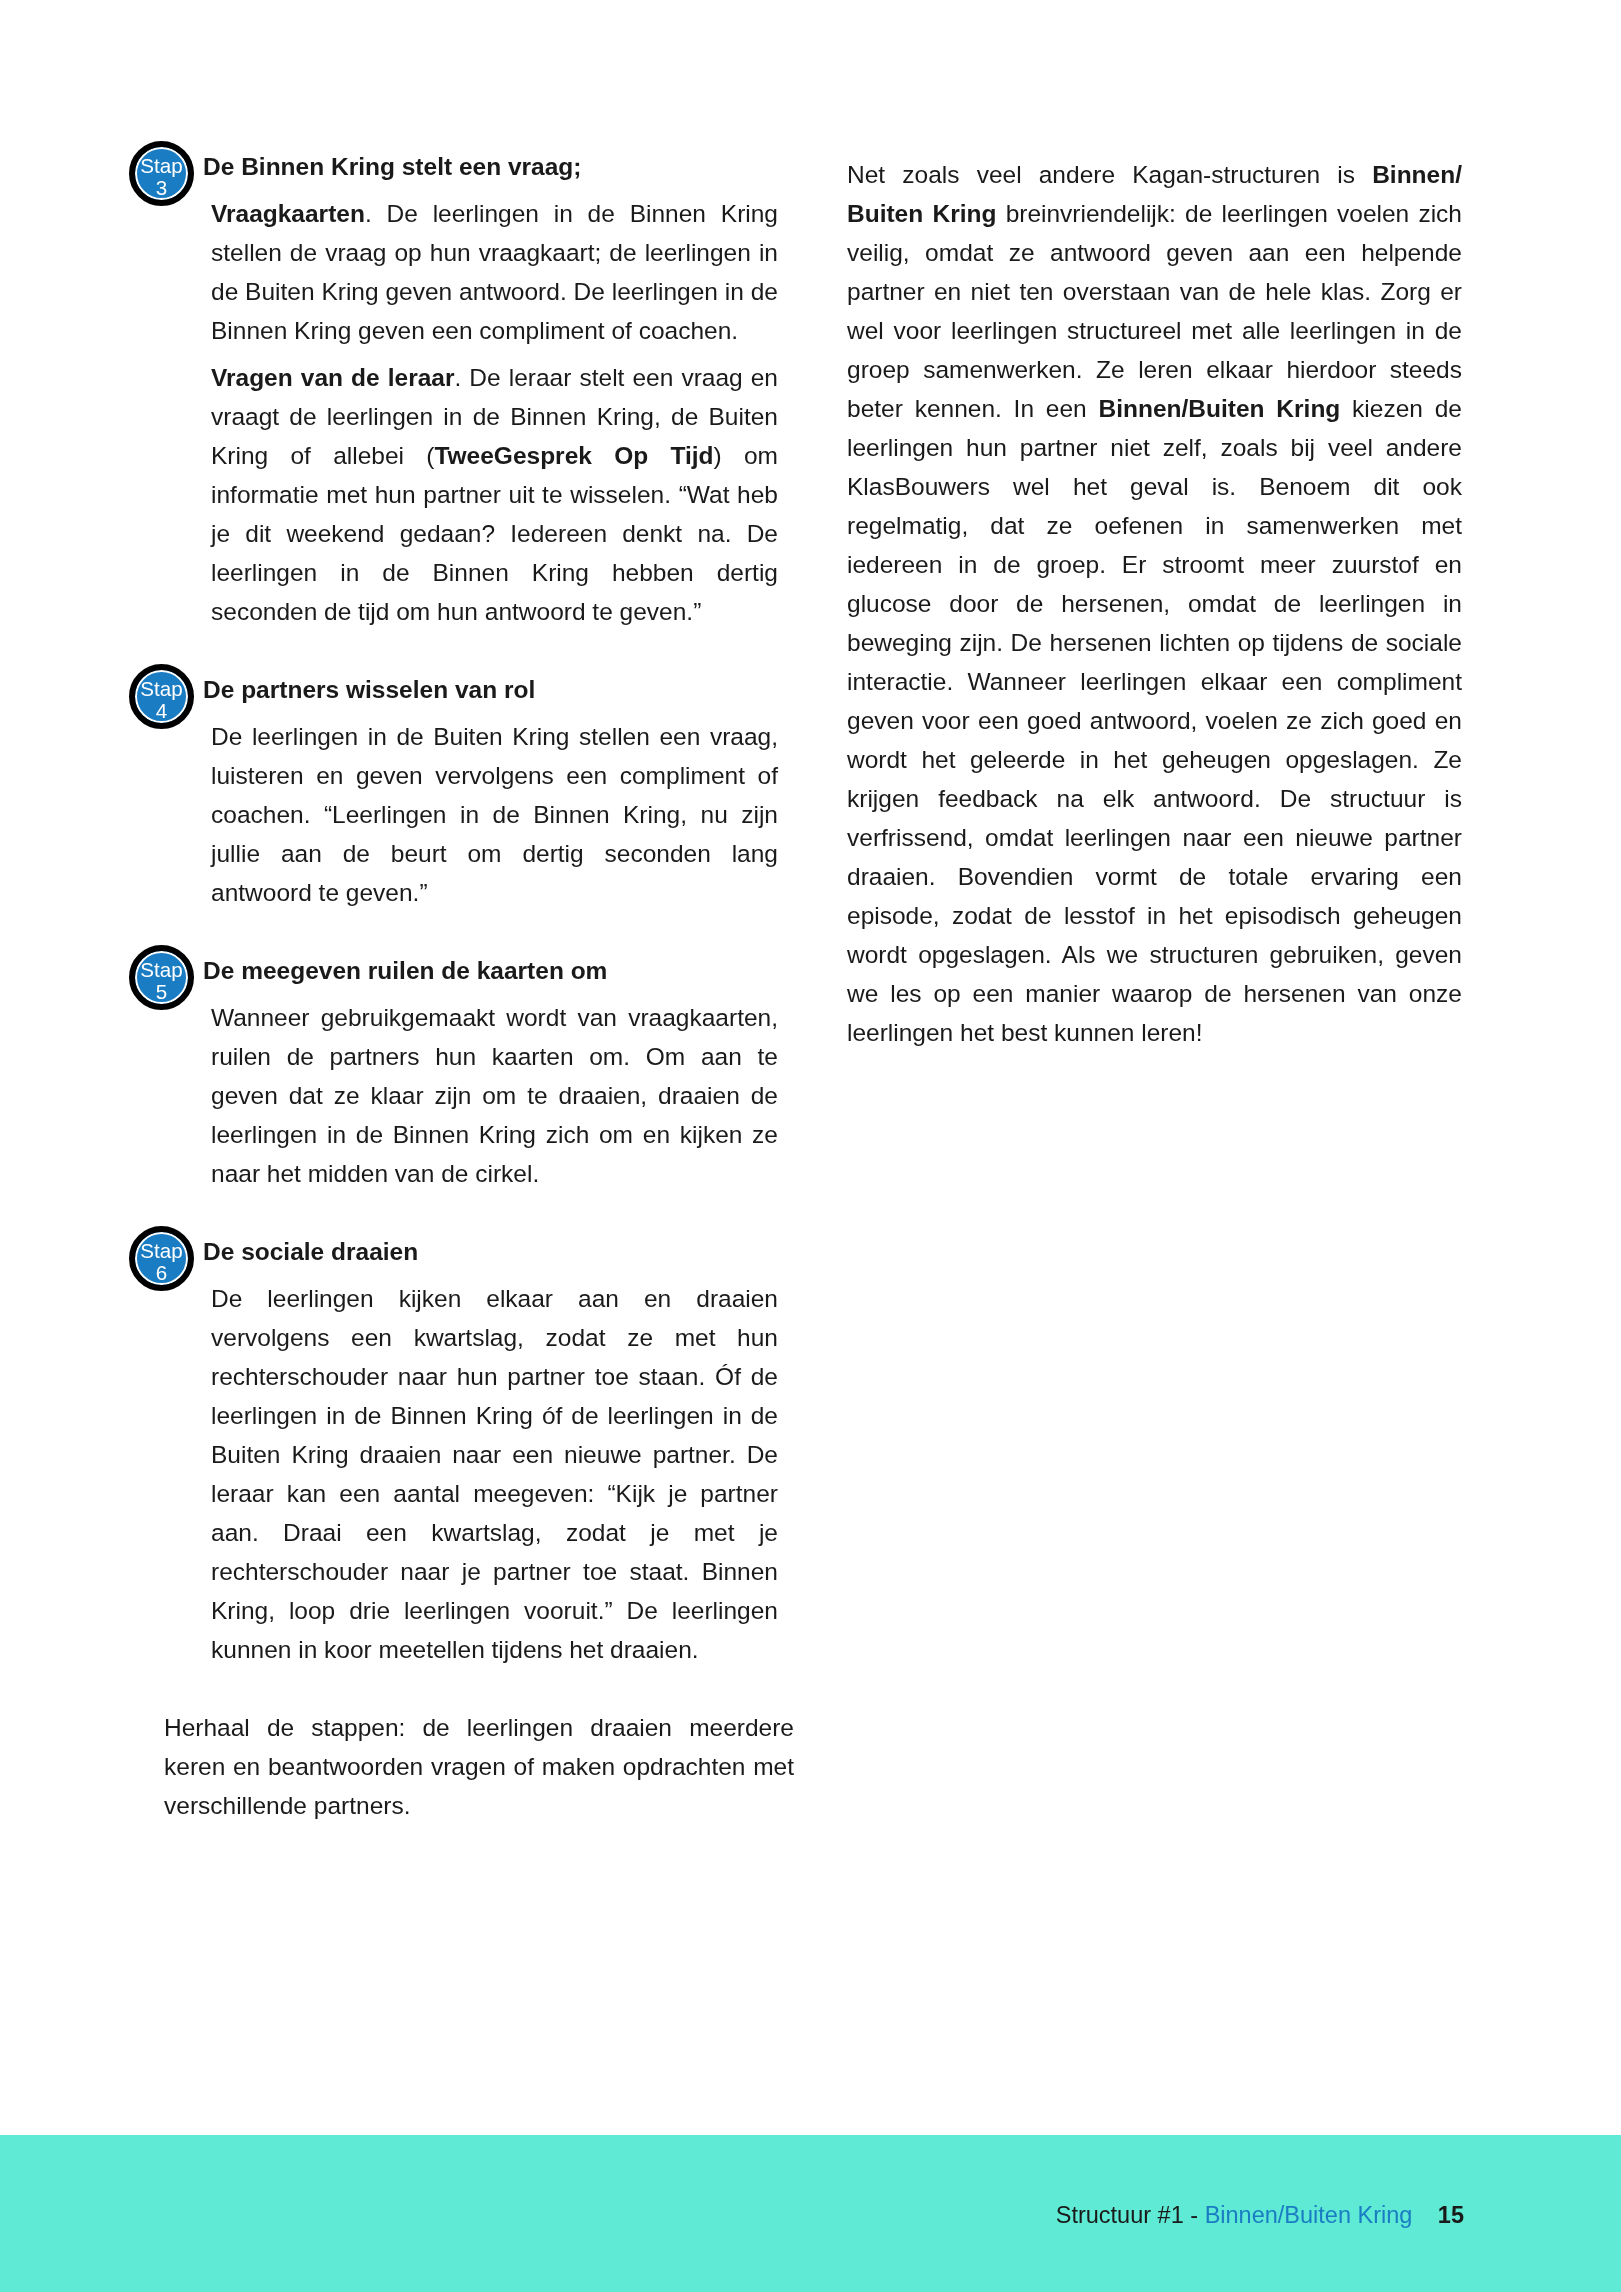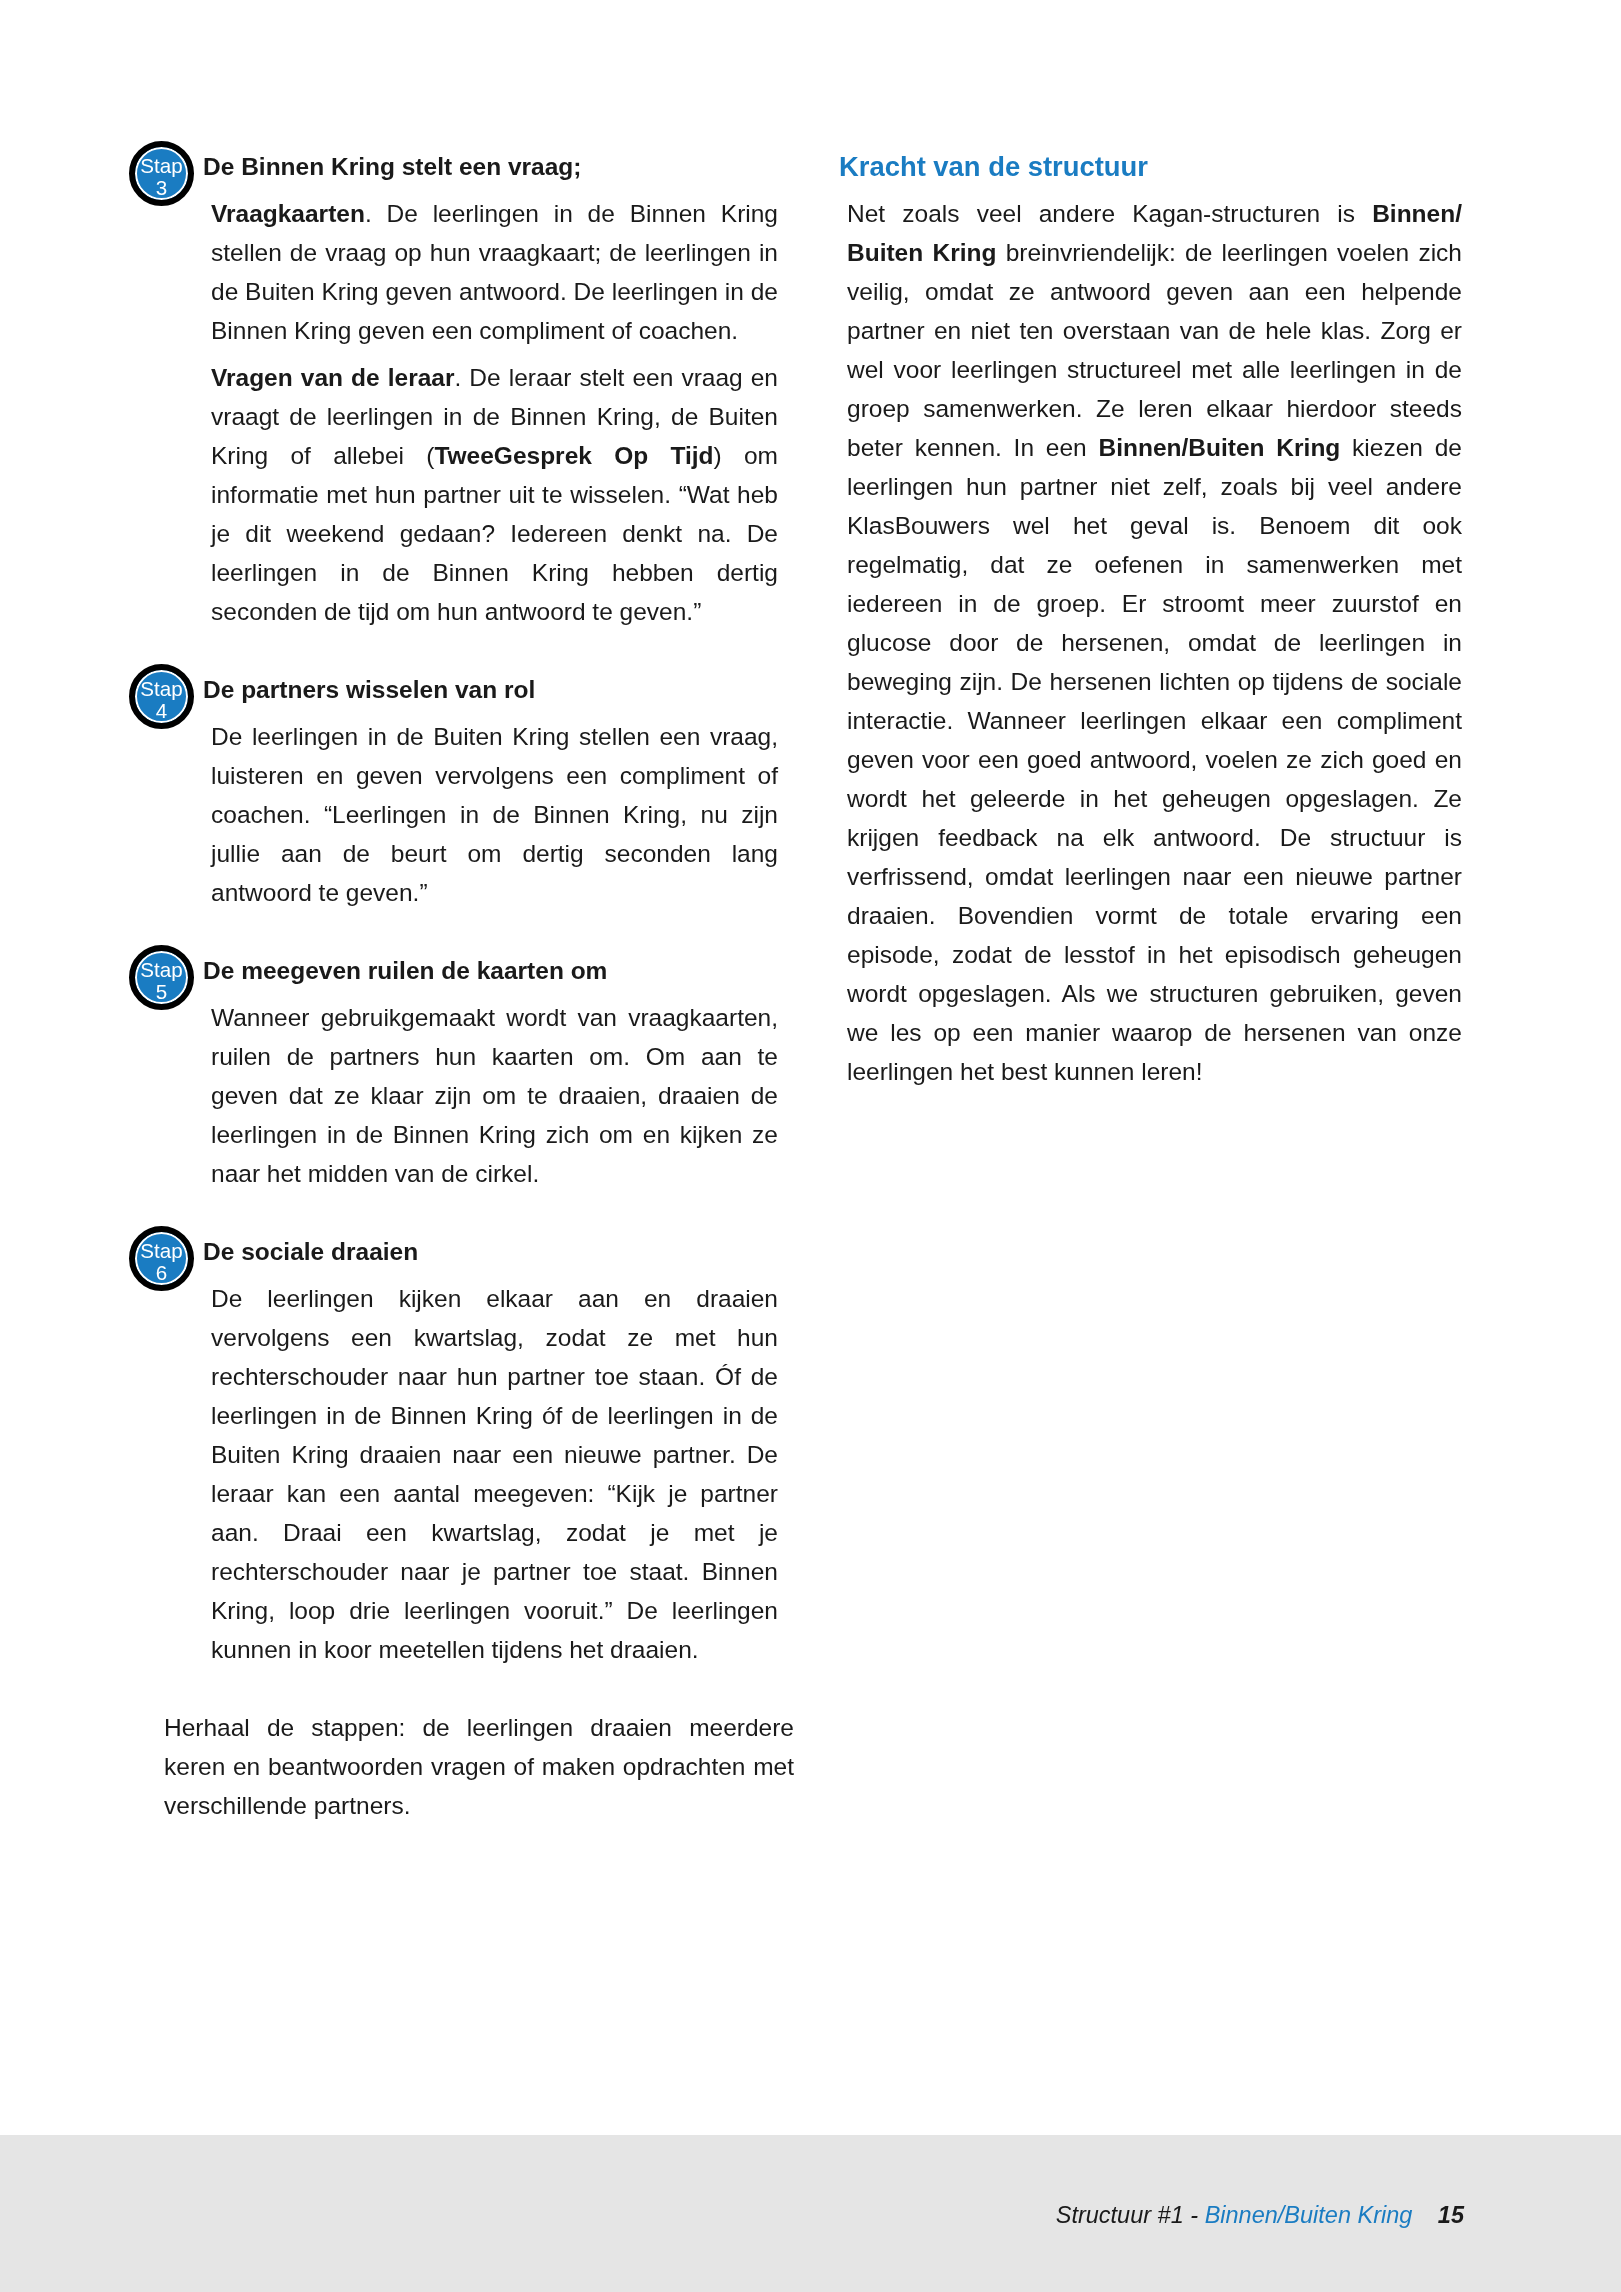--- a/index.html
+++ b/index.html
@@ -18,21 +18,21 @@
     color: #fff; text-align: center; font-size: 20.6px; line-height: 21.6px; box-sizing: border-box;
     padding-top: 7.8px;
   }
   .badge span { display: block; }
   .step-title { font-weight: bold; }
   p { margin: 8px; text-align: justify; }
   .lead { font-weight: bold; }
   .closing { position: relative; left: -47px; width: 630px; }
   .heading { color: #1a7cc2; font-weight: bold; font-size: 27.4px; line-height: 39px; }
   .footer {
-    position: absolute; left: 0; top: 2135px; width: 1621px; height: 158px; background: #e5e5e5; font-style: italic;
+    position: absolute; left: 0; top: 2135px; width: 1621px; height: 158px; background: #5eead4;
   }
   .footer-text { position: absolute; right: 157px; top: 67px; font-size: 23.5px; color: #1a1a1a; }
   .footer-text .accent { color: #1a7cc2; }
   .footer-text .page { font-weight: bold; margin-left: 25.5px; }
 </style>
 </head>
 <body>
 
 <div class="col col-left">
 
@@ -70,21 +70,20 @@
       <span>6</span>
     </div>
     <div class="step-title">De sociale draaien</div>
     <p>De leerlingen kijken elkaar aan en draaien vervolgens een kwartslag, zodat ze met hun rechterschouder naar hun partner toe staan. Óf de leerlingen in de Binnen Kring óf de leerlingen in de Buiten Kring draaien naar een nieuwe partner. De leraar kan een aantal meegeven: “Kijk je partner aan. Draai een kwartslag, zodat je met je rechterschouder naar je partner toe staat. Binnen Kring, loop drie leerlingen vooruit.” De leerlingen kunnen in koor meetellen tijdens het draaien.</p>
   </div>
 
   <p class="closing">Herhaal de stappen: de leerlingen draaien meerdere keren en beantwoorden vragen of maken opdrachten met verschillende partners.</p>
 </div>
 
 <div class="col col-right">
-  <div class="heading">Kracht van de structuur</div>
   <p><span>Net zoals veel andere Kagan-structuren is </span><b>Binnen/ Buiten Kring</b><span> breinvriendelijk: de leerlingen voelen zich veilig, omdat ze antwoord geven aan een helpende partner en niet ten overstaan van de hele klas. Zorg er wel voor leerlingen structureel met alle leerlingen in de groep samenwerken. Ze leren elkaar hierdoor steeds beter kennen. In een </span><b>Binnen/Buiten Kring</b><span> kiezen de leerlingen hun partner niet zelf, zoals bij veel andere KlasBouwers wel het geval is. Benoem dit ook regelmatig, dat ze oefenen in samenwerken met iedereen in de groep. Er stroomt meer zuurstof en glucose door de hersenen, omdat de leerlingen in beweging zijn. De hersenen lichten op tijdens de sociale interactie. Wanneer leerlingen elkaar een compliment geven voor een goed antwoord, voelen ze zich goed en wordt het geleerde in het geheugen opgeslagen. Ze krijgen feedback na elk antwoord. De structuur is verfrissend, omdat leerlingen naar een nieuwe partner draaien. Bovendien vormt de totale ervaring een episode, zodat de lesstof in het episodisch geheugen wordt opgeslagen. Als we structuren gebruiken, geven we les op een manier waarop de hersenen van onze leerlingen het best kunnen leren!</span></p>
 </div>
 
 <div class="footer">
   <div class="footer-text">
     <span>Structuur #1 - </span><span class="accent">Binnen/Buiten Kring</span><span class="page">15</span>
   </div>
 </div>
 
 

